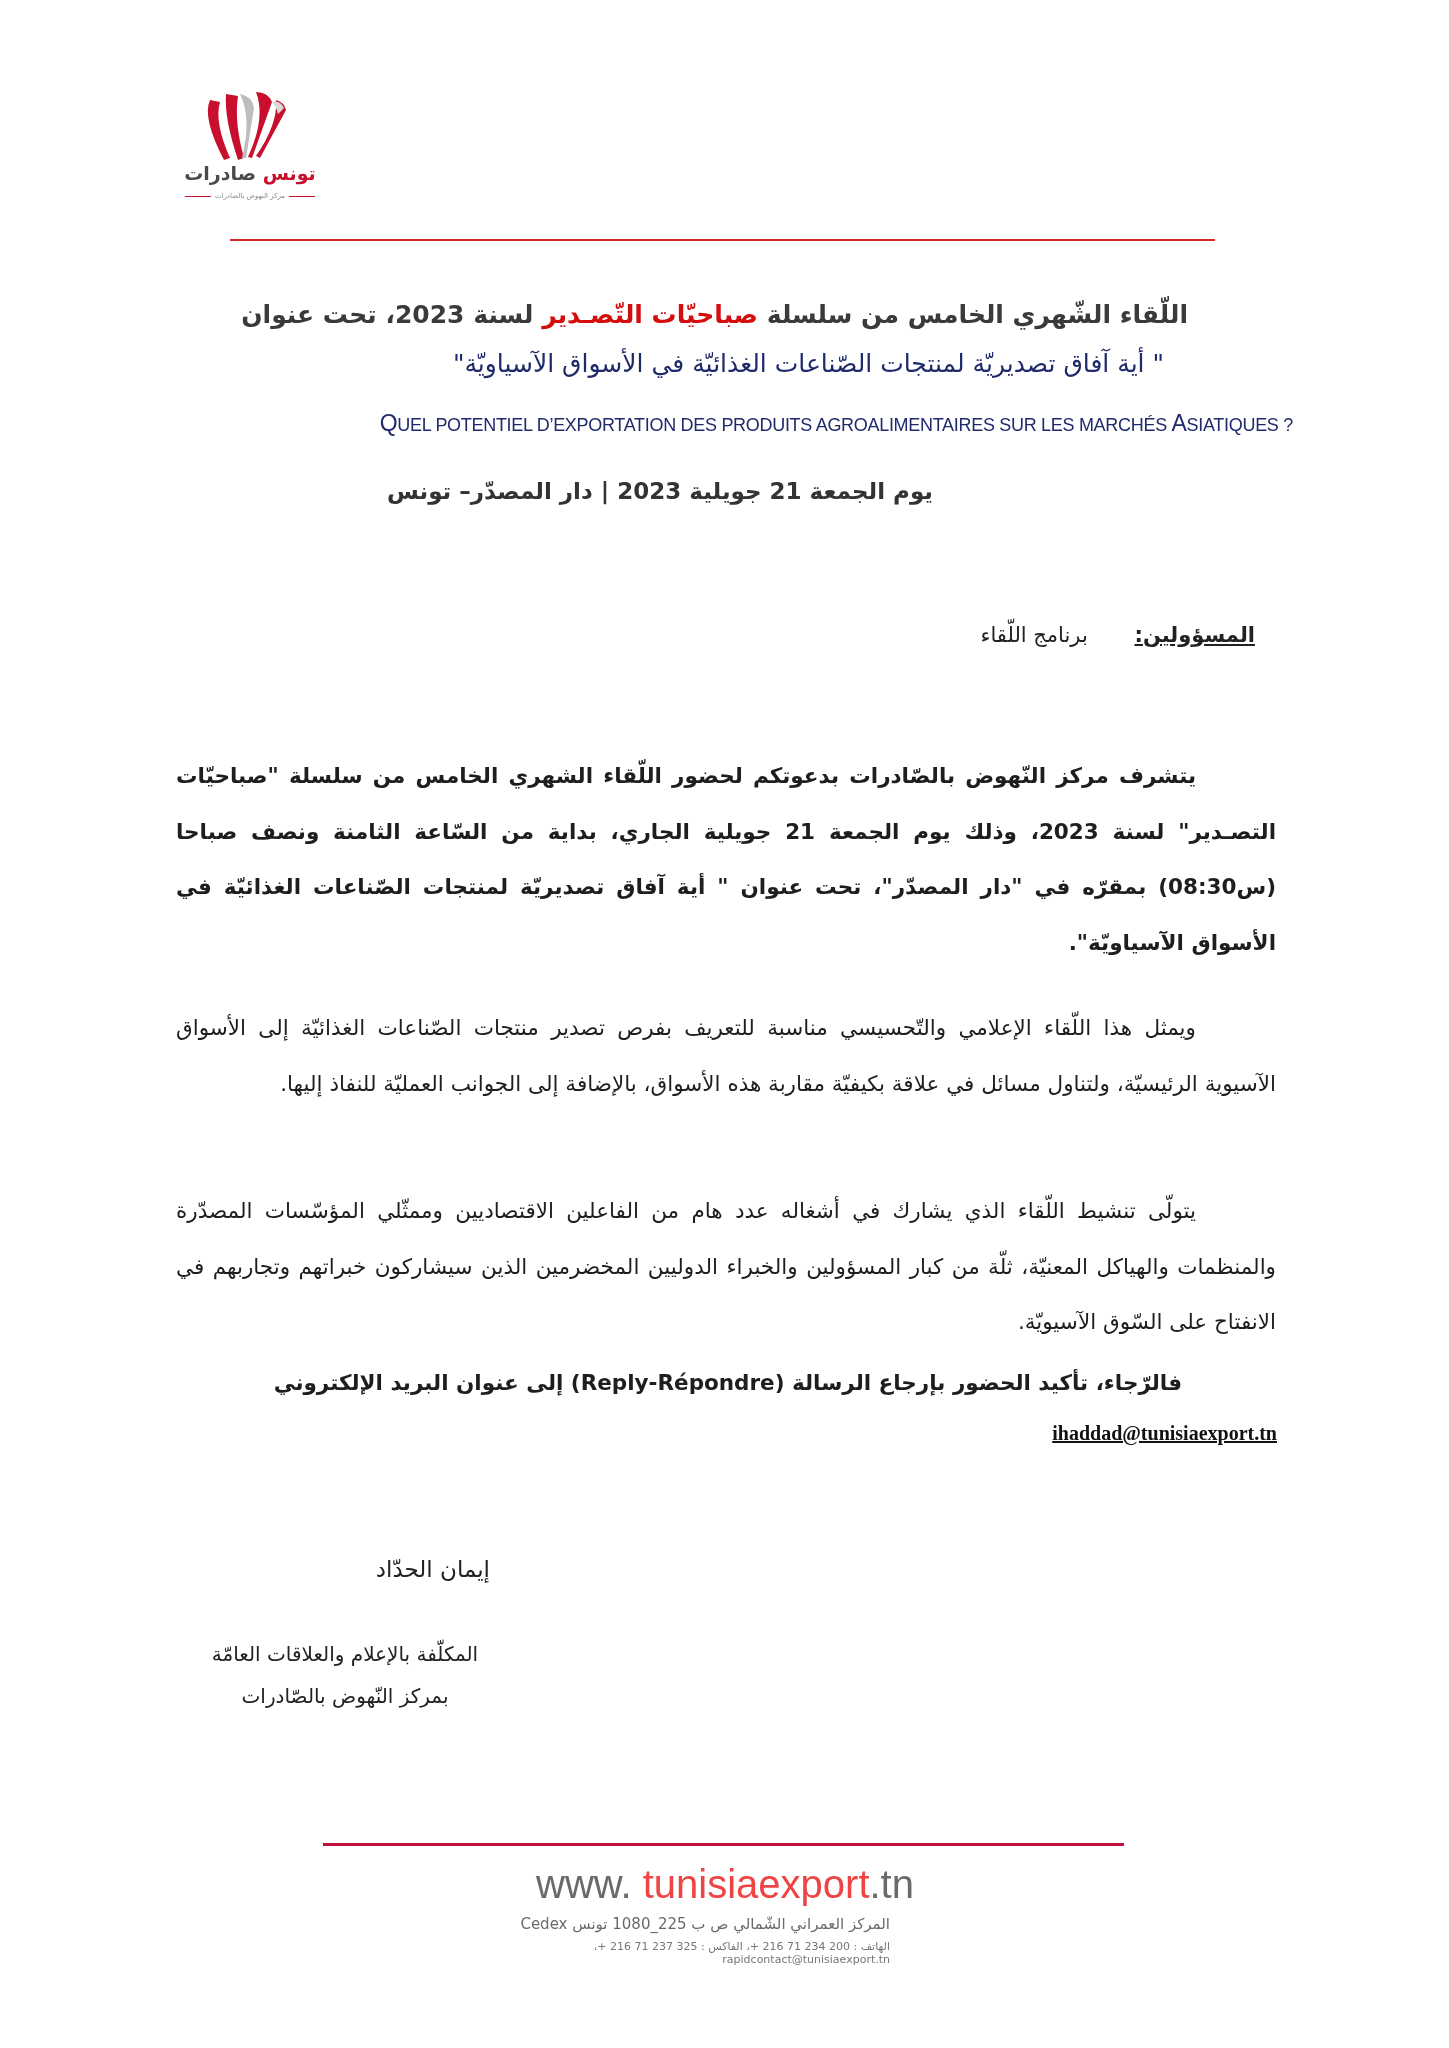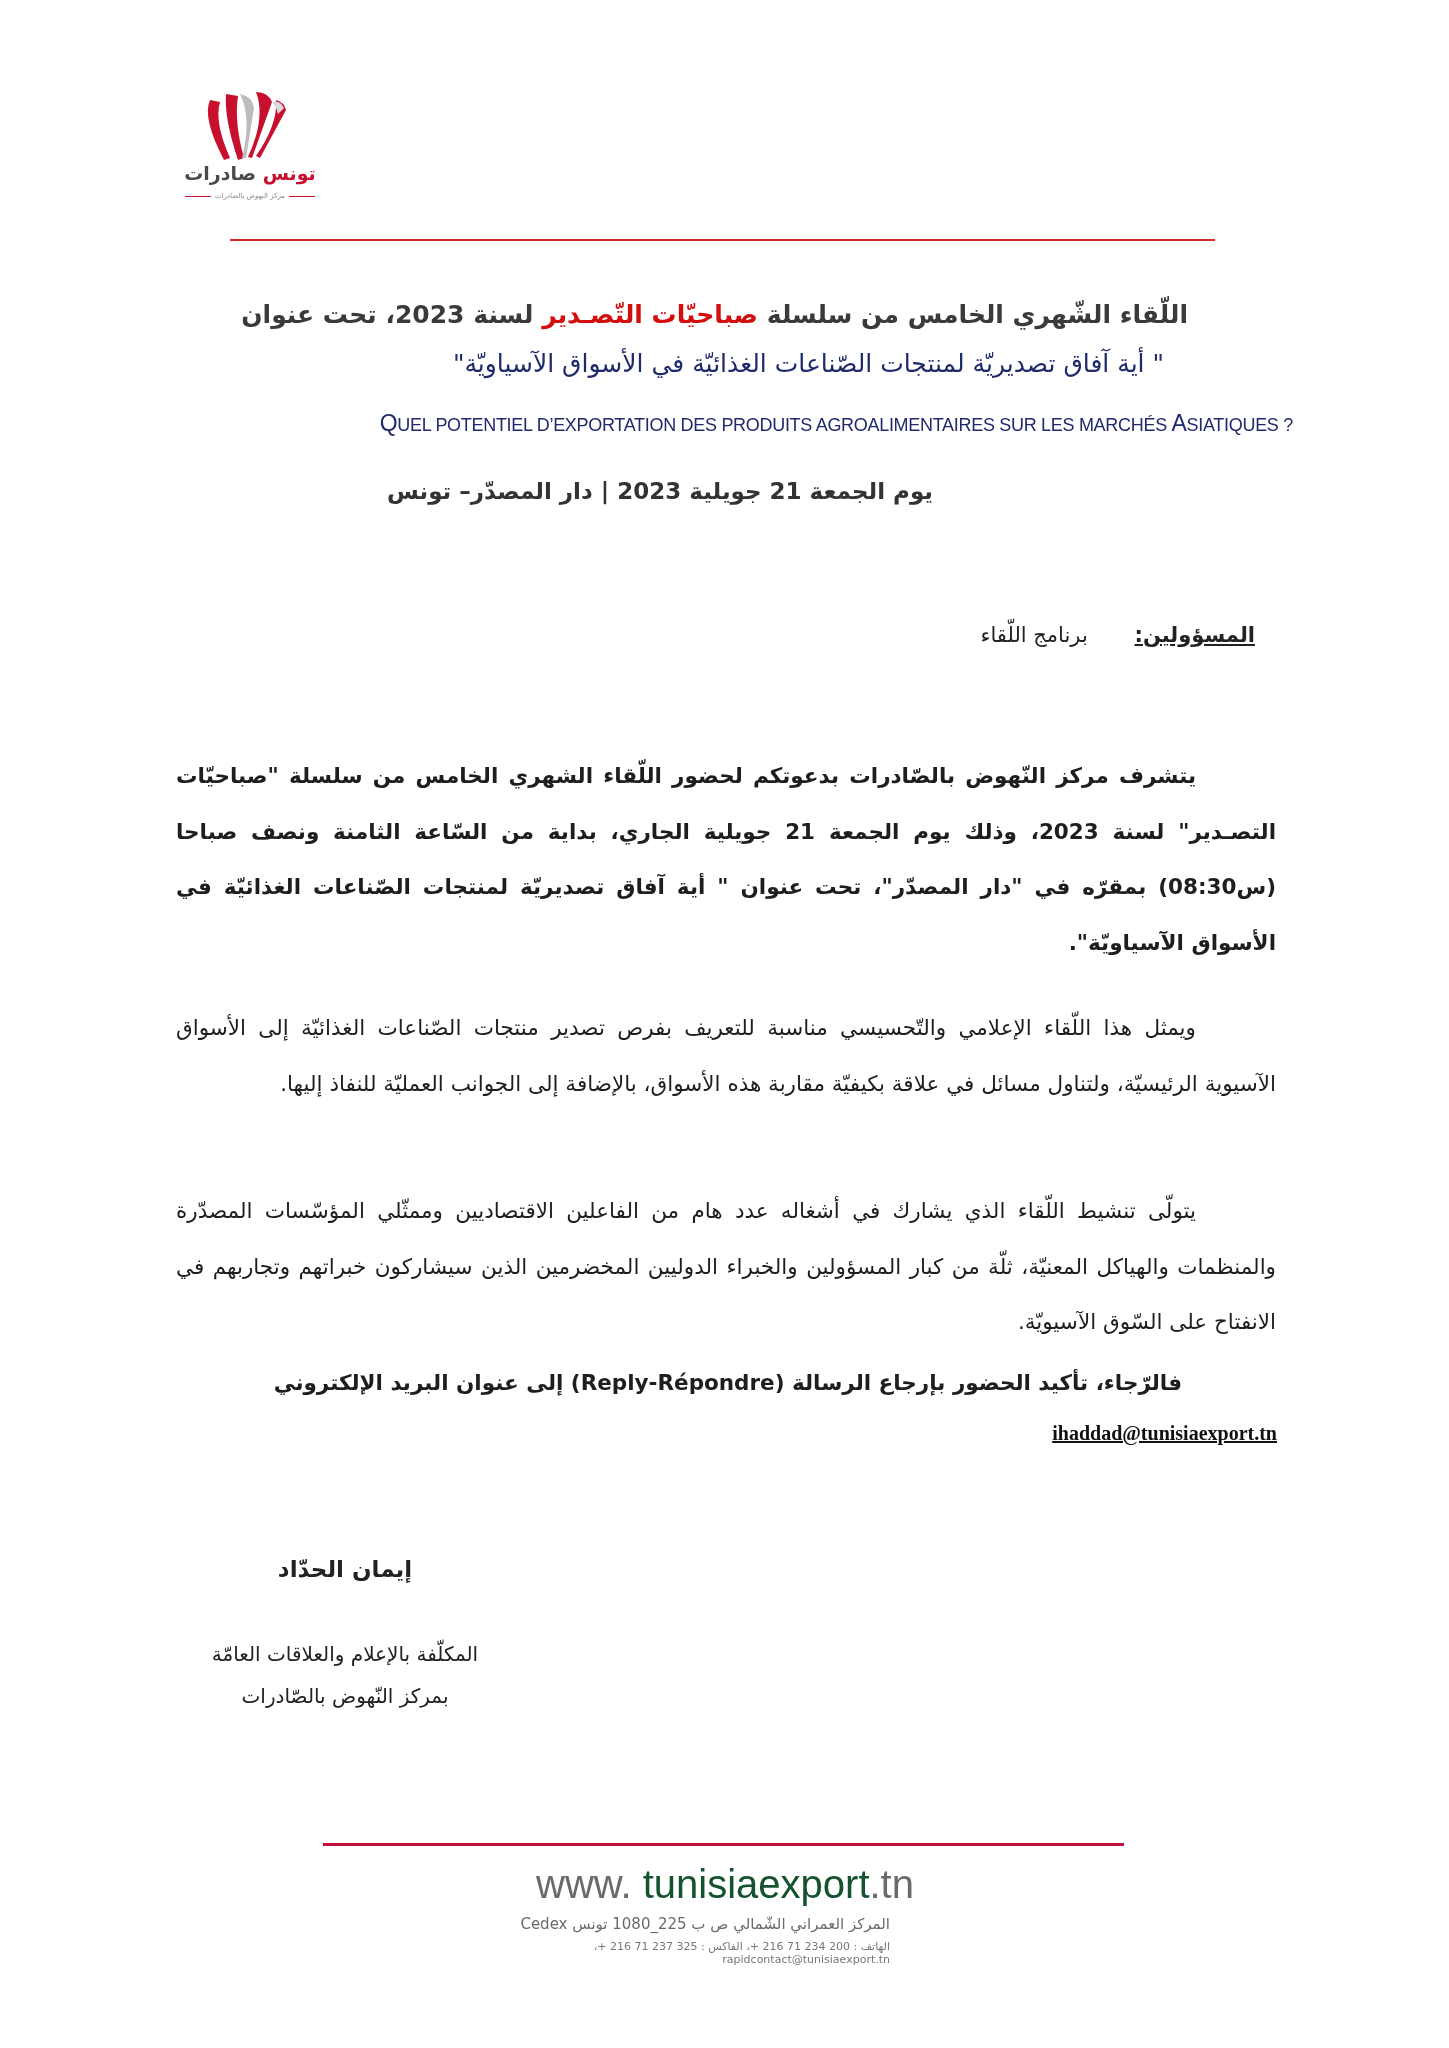--- a/index.html
+++ b/index.html
@@ -29,26 +29,26 @@
   .attach { left: 900px; top: 623px; width: 355px; text-align: right; font-size: 21px; color: #222; }
   .attach .lbl { font-weight: bold; text-decoration: underline; margin-left: 40px; }
 
   .para { width: 1100px; text-align: justify; font-size: 21.5px; line-height: 55.5px; color: #1e1e1e; direction: rtl; }
   .p1 { left: 176px; top: 748px; font-weight: bold; text-indent: 80px; }
   .p2 { left: 176px; top: 1000px; text-indent: 80px; }
   .p3 { left: 176px; top: 1183px; text-indent: 80px; }
   .confirm { left: 230px; top: 1370px; width: 952px; text-align: right; font-size: 21.5px; font-weight: bold; color: #1e1e1e; direction: rtl; }
   .email { left: 900px; top: 1422px; width: 377px; text-align: right; font-family: Liberation Serif, serif; font-size: 20px; font-weight: bold; color: #111; text-decoration: underline; }
 
-  .sig-name { left: 200px; top: 1556px; width: 290px; text-align: center; font-size: 23px; font-weight: bold; color: #222; }
+  .sig-name { left: 200px; top: 1556px; width: 290px; font-size: 23px; font-weight: normal; color: #222; }
   .sig-role { left: 170px; top: 1633px; width: 350px; text-align: center; font-size: 20px; color: #222; line-height: 42px; }
 
   .footer-line { left: 323px; top: 1843px; width: 801px; height: 3px; background: #c2103a; }
   .footer-url { left: 400px; top: 1862px; width: 650px; text-align: center; font-family: "Liberation Sans", sans-serif; font-size: 40px; color: #6a6a6a; }
-  .footer-url .red { color: #14532d; }
+  .footer-url .red { color: #ef4444; }
   .footer-addr { left: 500px; top: 1915px; width: 390px; text-align: right; font-size: 15px; color: #6a6a6a; direction: rtl; }
   .footer-tel { left: 500px; top: 1940px; width: 390px; text-align: right; font-size: 11px; color: #777; direction: rtl; }
 </style>
 </head>
 <body>
 
 <div class="abs logo">
   <svg width="140" height="80" viewBox="0 0 140 80">
     <path d="M30 12 Q22 30 44 72 L50 70 Q34 34 40 14 Z" fill="#c8102e"></path>
     <path d="M46 6 Q44 30 58 72 L64 70 Q54 34 58 8 Z" fill="#c8102e"></path>

